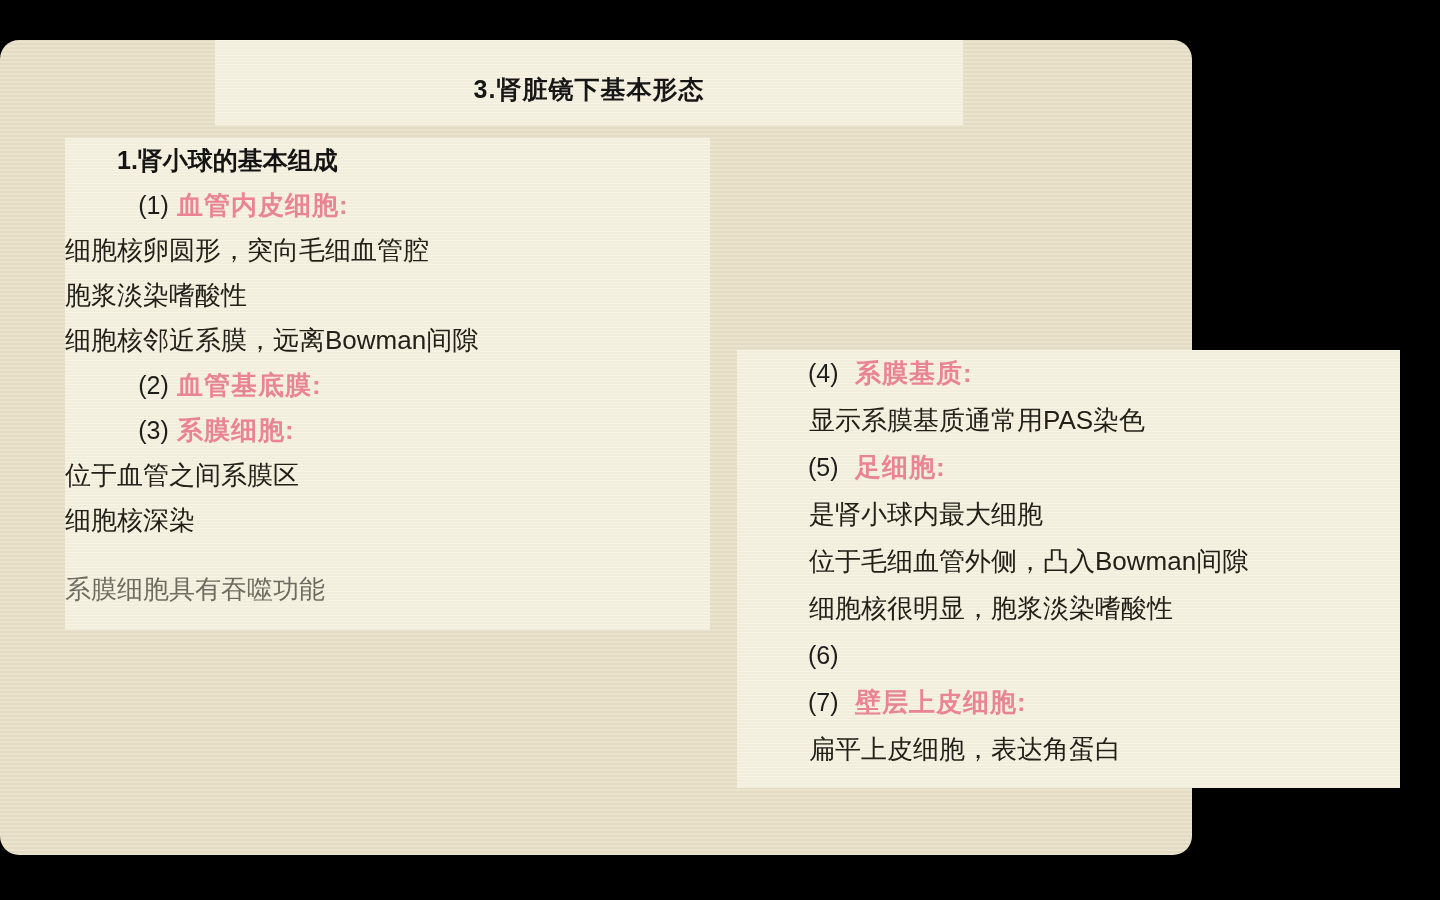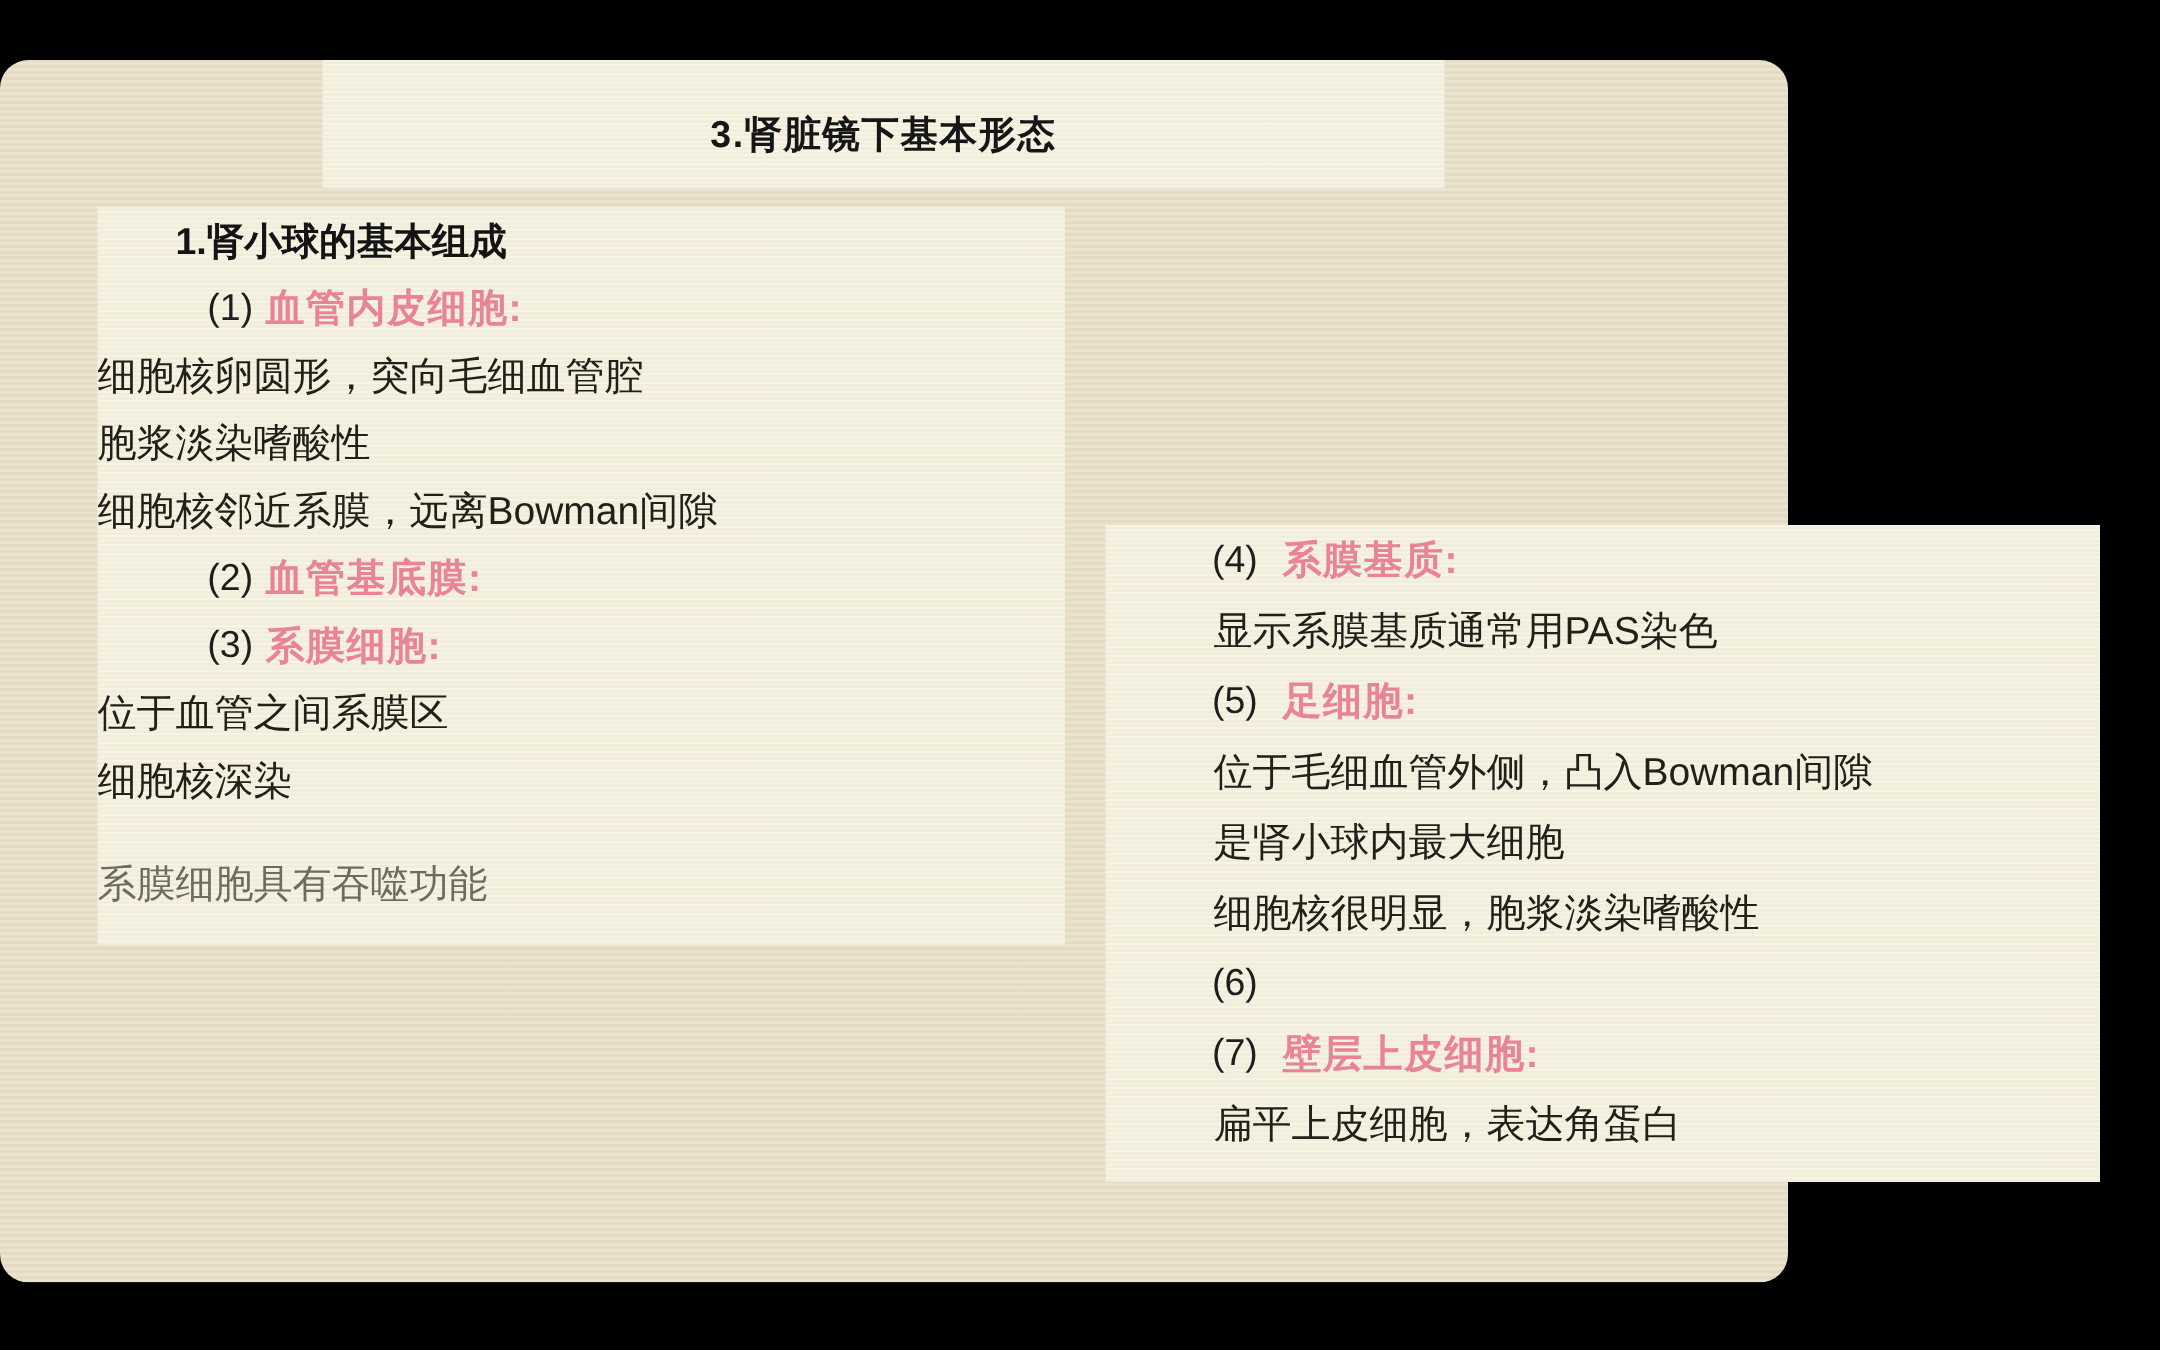--- a/index.html
+++ b/index.html
@@ -81,22 +81,22 @@
     <div class="row item">
       <span class="num">(4)</span>
       <span class="term">系膜基质:</span>
     </div>
     <div class="row body">显示系膜基质通常用PAS染色</div>
 
     <div class="row item">
       <span class="num">(5)</span>
       <span class="term">足细胞:</span>
     </div>
+    <div class="row body">是肾小球内最大细胞</div>
     <div class="row body">位于毛细血管外侧，凸入Bowman间隙</div>
-    <div class="row body">是肾小球内最大细胞</div>
     <div class="row body">细胞核很明显，胞浆淡染嗜酸性</div>
 
     <div class="row item">
       <span class="num">(6)</span>
     </div>
 
     <div class="row item">
       <span class="num">(7)</span>
       <span class="term">壁层上皮细胞:</span>
     </div>

